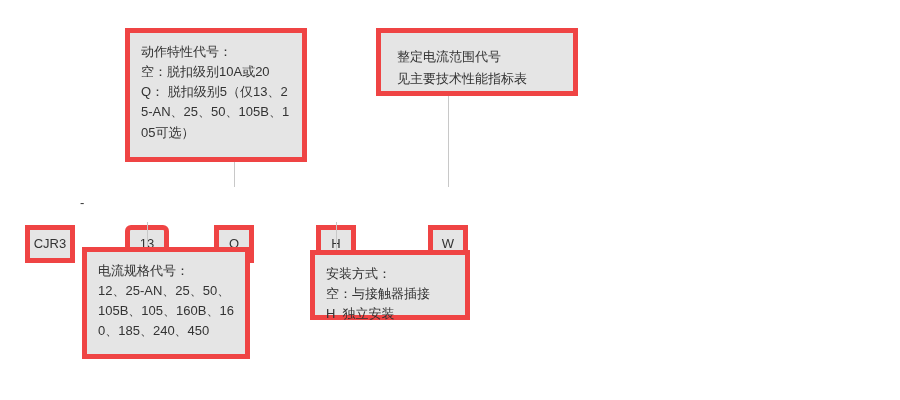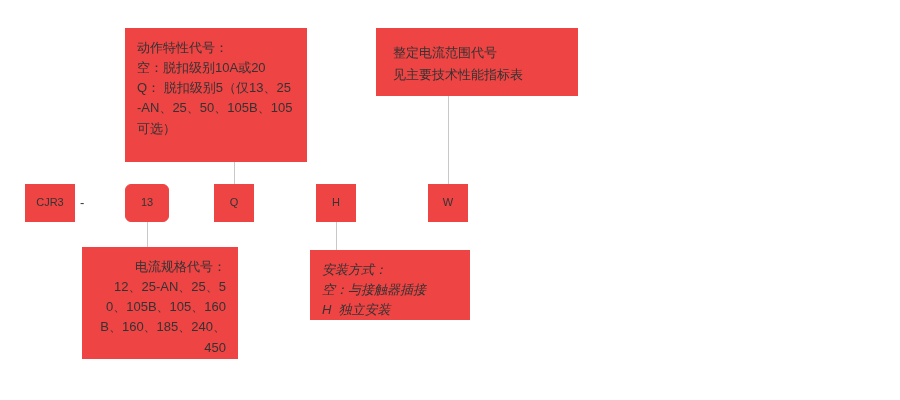--- a/index.html
+++ b/index.html
@@ -15,30 +15,31 @@
     overflow: hidden;
   }
   #diagram {
     position: relative;
     width: 900px;
     height: 400px;
   }
   .box {
     position: absolute;
     box-sizing: border-box;
-    border: 1px solid #ef4444;
-    background: #ef4444;
+    border: 5px solid #ef4444;
+    background: #e5e5e5;
     color: #333333;
   }
   .code-box {
     display: flex;
     align-items: center;
     justify-content: center;
-    font-size: 11px;
+    font-size: 13px;
     line-height: 1.2;
+    margin-top: 41px;
   }
   .note-box {
     font-size: 13px;
     line-height: 1.55;
     padding: 9px 11px;
     white-space: pre-wrap;
     word-break: break-all;
   }
   .note-box-center {
     font-size: 13px;
@@ -80,20 +81,20 @@
 
   <div class="box code-box" style="left:214px; top:184px; width:40px; height:38px;">Q</div>
 
   <div class="box code-box" style="left:316px; top:184px; width:40px; height:38px;">H</div>
 
   <div class="box code-box" style="left:428px; top:184px; width:40px; height:38px;">W</div>
 
   <div class="vline" style="left:147px; top:222px; height:25px;"></div>
   <div class="vline" style="left:336px; top:222px; height:29px;"></div>
 
-  <div class="box note-box" style="left:82px; top:247px; width:156px; height:112px;text-align:right;">电流规格代号：
+  <div class="box note-box" style="left:82px; top:247px; width:168px; height:112px;">电流规格代号：
 12、25-AN、25、50、105B、105、160B、160、185、240、450</div>
 
-  <div class="box note-box" style="left:310px; top:250px; width:160px; height:70px;font-style:italic;">安装方式：
+  <div class="box note-box" style="left:310px; top:250px; width:160px; height:70px;">安装方式：
 空：与接触器插接
 H  独立安装</div>
 
 </div>
 
 </body></html>

